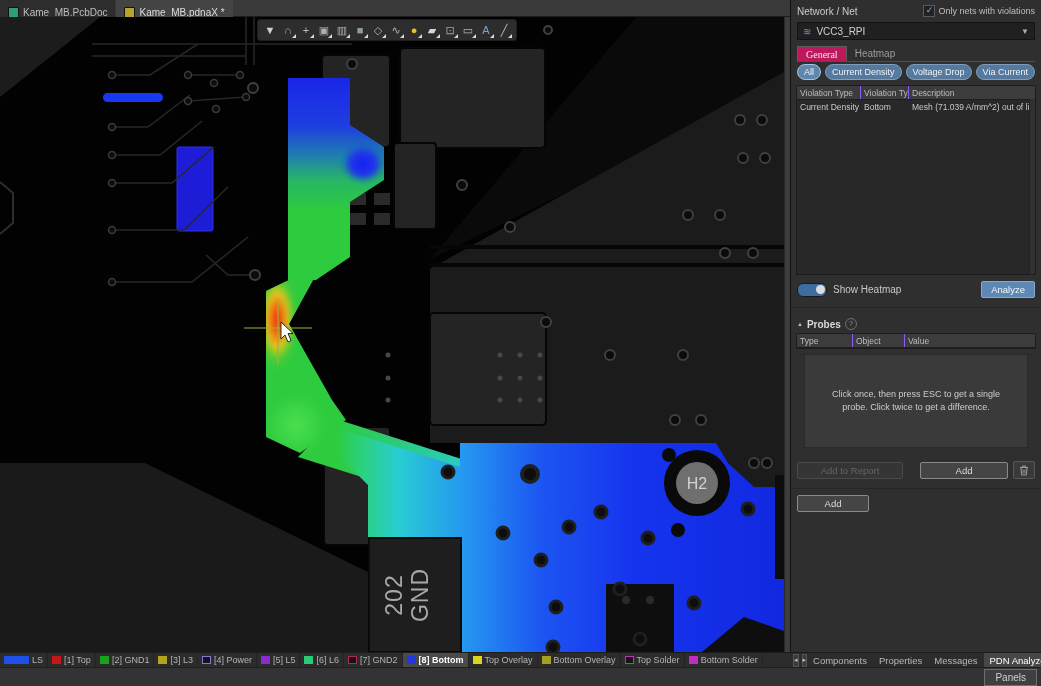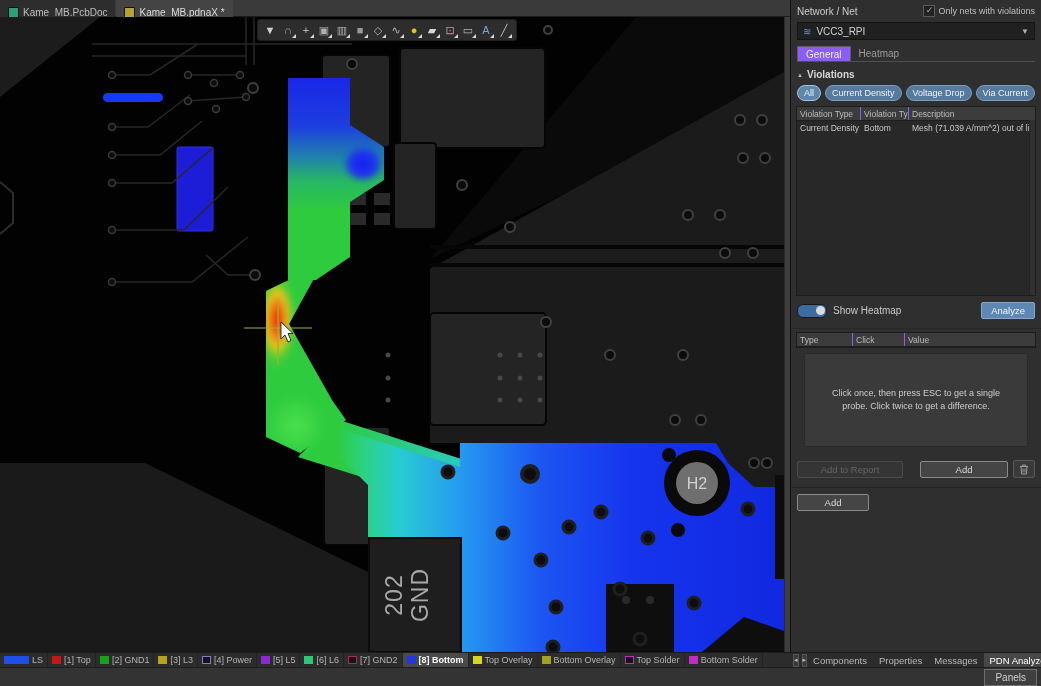--- a/index.html
+++ b/index.html
@@ -26,21 +26,21 @@
   .t-ico{margin-left:7px;color:#a8a8a8;font-size:9px;cursor:default;}
   .p-net-row{display:flex;align-items:center;padding:5px 6px 2px;}
   .p-net-label{font-size:10px;color:#cccccc;flex:1;}
   .chk-row{display:flex;align-items:center;gap:3px;font-size:9px;color:#bdbdbd;}
   .checkbox{width:10px;height:10px;background:#222;border:1px solid #5a5a5a;color:#7cb0e8;font-size:9px;line-height:9px;text-align:center;cursor:default;}
   .dropdown{margin:3px 6px 2px;height:16px;background:#202020;border:1px solid #141414;display:flex;align-items:center;padding:0 5px;gap:5px;font-size:10px;color:#d2d2d2;cursor:default;}
   .net-ico{color:#6a93c4;font-size:10px;}
   .dd-caret{margin-left:auto;color:#b0b0b0;font-size:8px;}
   .p-tabs{display:flex;margin:4px 6px 0;border-bottom:1px solid #4e4e4e;}
   .p-tab{padding:2px 8px 1px;font-size:10px;color:#9c9c9c;cursor:default;}
-  .p-tab.active{background:#8b5cf6;color:#ececec;border:1px solid #5c5c5c;border-bottom:none;}
+  .p-tab.active{background:#be185d;color:#ececec;border:1px solid #5c5c5c;border-bottom:none;font-family:Liberation Serif, serif;}
   .sec-head{display:flex;align-items:center;gap:4px;padding:7px 6px 3px;font-size:10px;font-weight:bold;color:#d8d8d8;}
   .tri{font-size:6px;color:#b8b8b8;font-weight:normal;}
   .help-ico{width:10px;height:10px;border:1px solid #6e6e6e;border-radius:50%;color:#9a9a9a;font-size:7px;line-height:10px;text-align:center;font-weight:normal;}
   .filters{display:flex;gap:4px;margin:2px 6px 5px;}
   .fbtn{background:#567a9e;border:1px solid #7e9cbe;border-radius:8px;color:#eef2f8;font-size:9px;padding:2px 6px;white-space:nowrap;cursor:default;}
   .fbtn.active{background:#5e87ad;border-color:#a6c2de;}
   .vtable{margin:0 5px;border:1px solid #1d1d1d;background:#282828;height:188px;position:relative;font-size:8.5px;flex:0 0 auto;}
   .thead{display:flex;background:#3c3c3c;border-bottom:1px solid #1e1e1e;color:#bcbcbc;height:13px;align-items:center;}
   .th{padding:0 3px;border-right:1px solid #8b5cf6;overflow:hidden;white-space:nowrap;height:100%;display:flex;align-items:center;box-sizing:border-box;}
   .c1{width:64px;flex:0 0 auto;}.c2{width:48px;flex:0 0 auto;}.c3{flex:1;border-right:none;}
@@ -391,24 +391,20 @@
           <div class="p-tab active">
             <span>General</span>
           </div>
 
           <div class="p-tab">
             <span>Heatmap</span>
           </div>
 
       </div>
 
-      <div class="sec-head">
-        <span class="tri">▲</span>
-        <span>Violations</span>
-      </div>
 
       <div class="filters">
 
           <div class="fbtn active">
             <span>All</span>
           </div>
 
           <div class="fbtn">
             <span>Current Density</span>
           </div>
@@ -444,25 +440,30 @@
       <div class="heat-row">
         <div class="toggle">
             <div class="knob"></div>
           </div>
         <span>Show Heatmap</span>
         <div class="analyze">Analyze</div>
       </div>
 
       <div class="divider"></div>
 
+      <div class="sec-head">
+        <span class="tri">▲</span>
+        <span>Probes</span>
+        <span class="help-ico">?</span>
+      </div>
 
       <div class="ptable">
         <div class="thead">
           <div class="th c4">Type</div>
-          <div class="th c5">Click</div>
+          <div class="th c5">Object</div>
           <div class="th c3">Value</div>
         </div>
       </div>
 
       <div class="hintbox">
         <span>Click once, then press ESC to get a single probe. Click twice to get a difference.</span>
       </div>
 
       <div class="btn-row">
         <div class="btn addreport">Add to Report</div>

